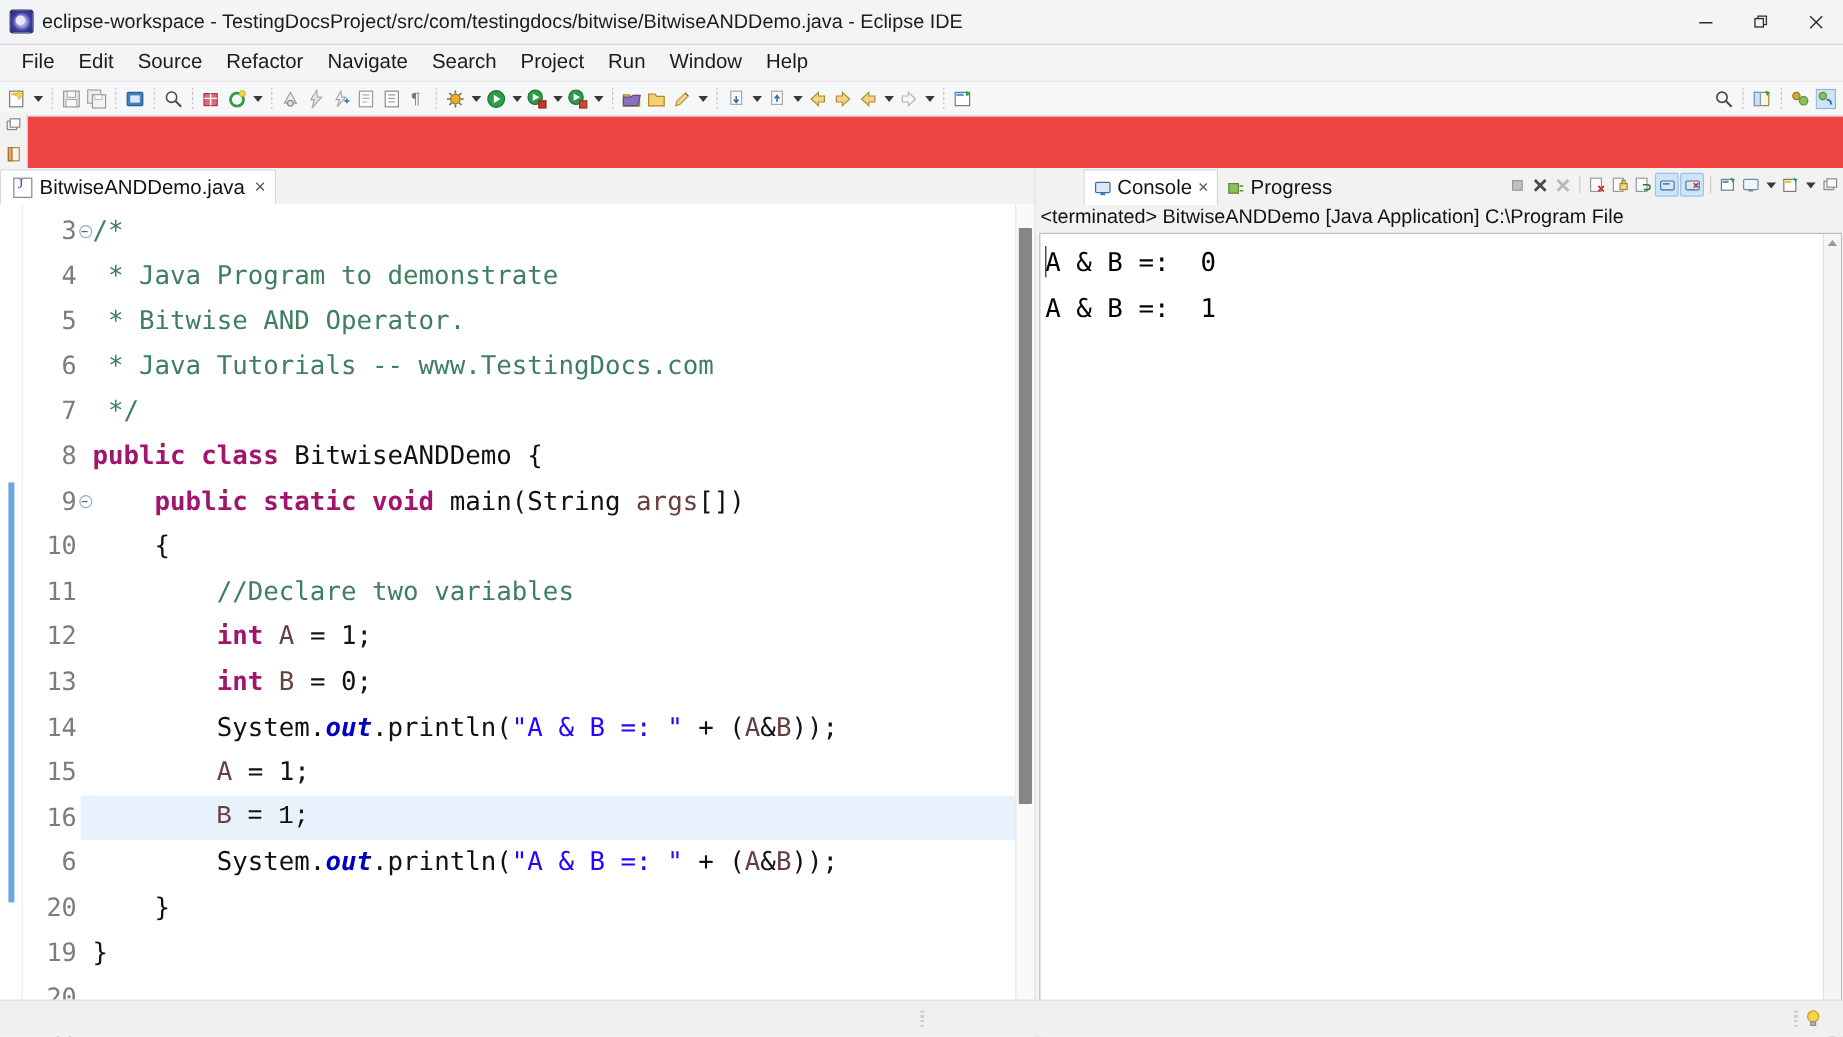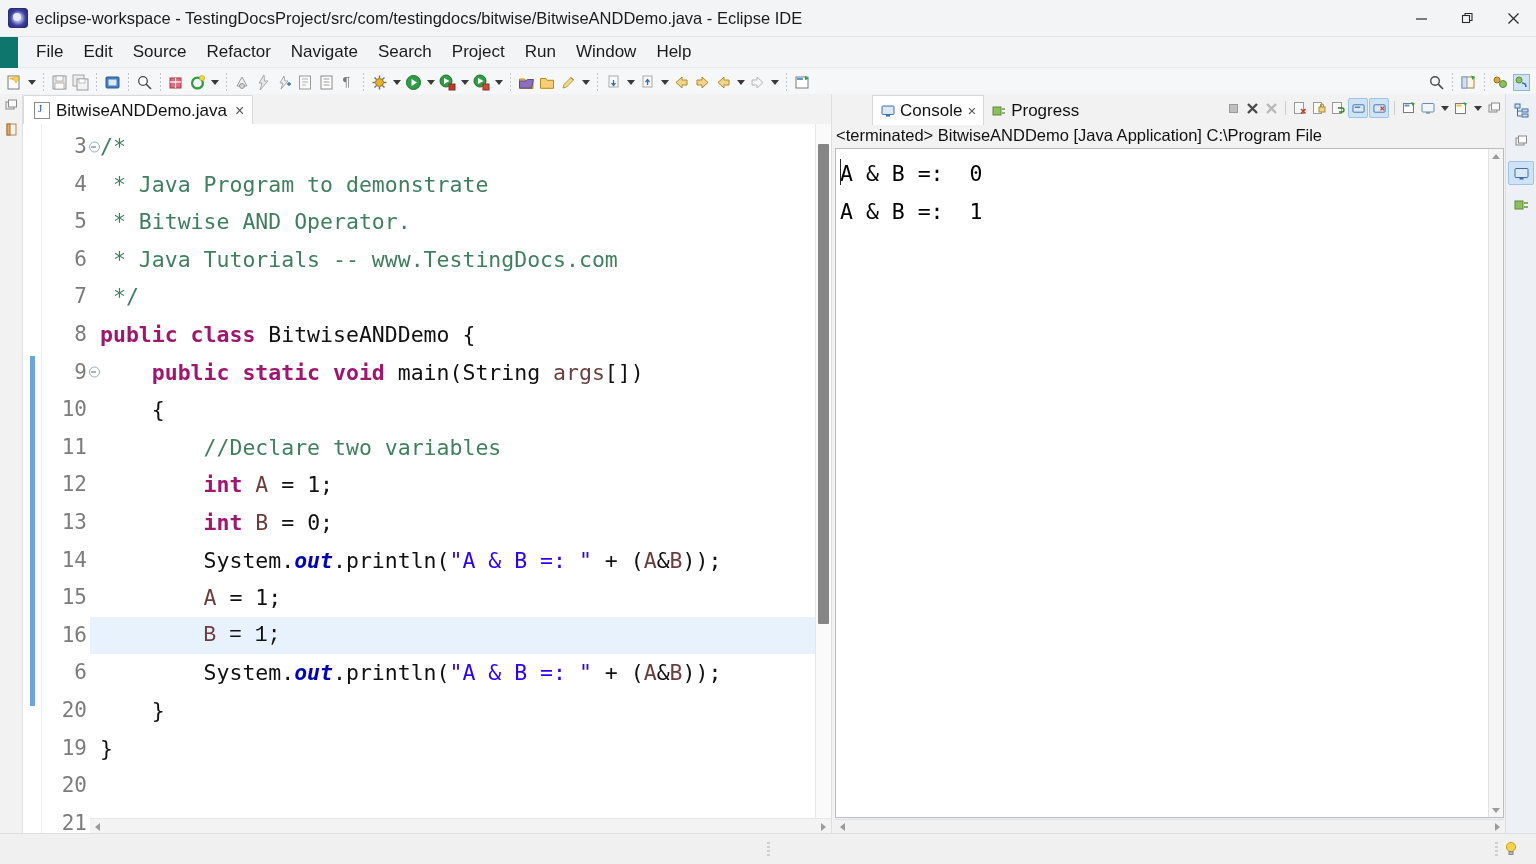--- a/index.html
+++ b/index.html
@@ -2,21 +2,21 @@
 <html><head>
 <meta charset="utf-8">
 <style>
   html,body{margin:0;padding:0;}
   body{
     width:1536px;height:864px;overflow:hidden;
     background:#f0f0f0;
     font-family:"Liberation Sans", sans-serif;
     -webkit-font-smoothing:antialiased;
   }
-  .app{position:relative;width:1536px;height:864px;background:#0f766e;}
+  .app{position:relative;width:1536px;height:864px;background:#ef4444;}
 
   
   .titlebar{
     height:36px;display:flex;align-items:center;
     background:#f3f4f6;border-bottom:1px solid #e3e5e8;
     position:relative;
   }
   .title-icon{
     width:18px;height:18px;margin-left:8px;margin-right:7px;
     border-radius:3px;
@@ -31,21 +31,21 @@
   .title-text{
     font-size:16.5px;color:#1b1b1b;white-space:nowrap;letter-spacing:0px;
   }
   .winbtns{position:absolute;right:0;top:0;height:36px;display:flex;}
   .winbtn{width:46px;height:36px;display:flex;align-items:center;justify-content:center;color:#2b2b2b;}
   .winbtn svg{display:block;}
 
   
   .menubar{
     height:30px;display:flex;align-items:center;padding-left:8px;
-    background:#f3f4f6;border-bottom:1px solid #e7e9ec;margin-left:18px;
+    background:#f3f4f6;border-bottom:1px solid #e7e9ec;
   }
   .menuitem{
     font-size:17px;color:#1b1b1b;padding:2px 10px;white-space:nowrap;
   }
 
   
   .toolbar{
     height:28px;display:flex;align-items:center;
     background:#f6f7f8;border-bottom:1px solid #dcdee1;
     padding-left:4px;position:relative;
@@ -53,21 +53,21 @@
   .tb-item{display:flex;align-items:center;height:24px;padding:0 2px;}
   .tb-sep{width:1px;height:18px;margin:0 5px;
     background:repeating-linear-gradient(to bottom,#c4c6c9 0 2px,transparent 2px 4px);}
   .tb-arrow{width:13px;height:22px;display:flex;align-items:center;justify-content:center;}
   .tb-arrow::after{content:"";border-left:4px solid transparent;border-right:4px solid transparent;
     border-top:5px solid #3a3a3a;}
   .ico{width:17px;height:17px;display:block;}
   .tb-right{position:absolute;right:4px;display:flex;align-items:center;}
 
   
-  .workbench{position:absolute;left:0;right:0;top:94px;bottom:30px;display:flex;}
+  .workbench{position:absolute;left:0;right:0;top:94px;bottom:30px;display:flex;flex-direction:column;}
 
   
   .leftbar{
     width:22px;background:#f2f2f3;border-right:1px solid #dcdee1;
     display:flex;flex-direction:column;align-items:center;padding-top:4px;gap:6px;
   }
   .mini-ico{width:13px;height:13px;}
 
   .center{flex:1;position:relative;display:flex;flex-direction:column;min-width:0;}
 

